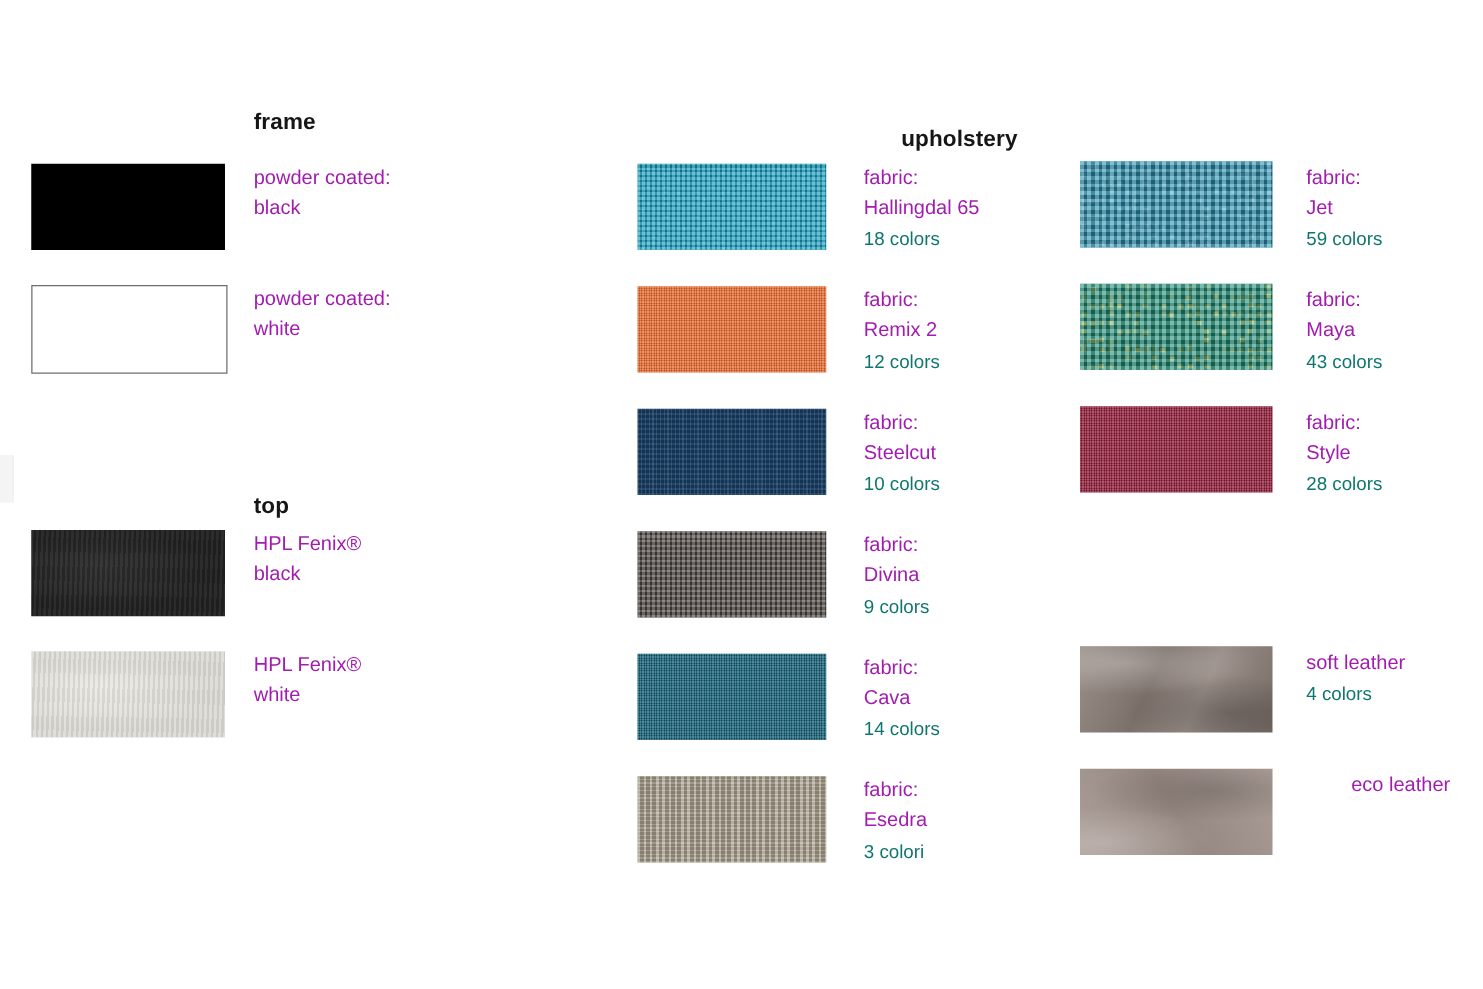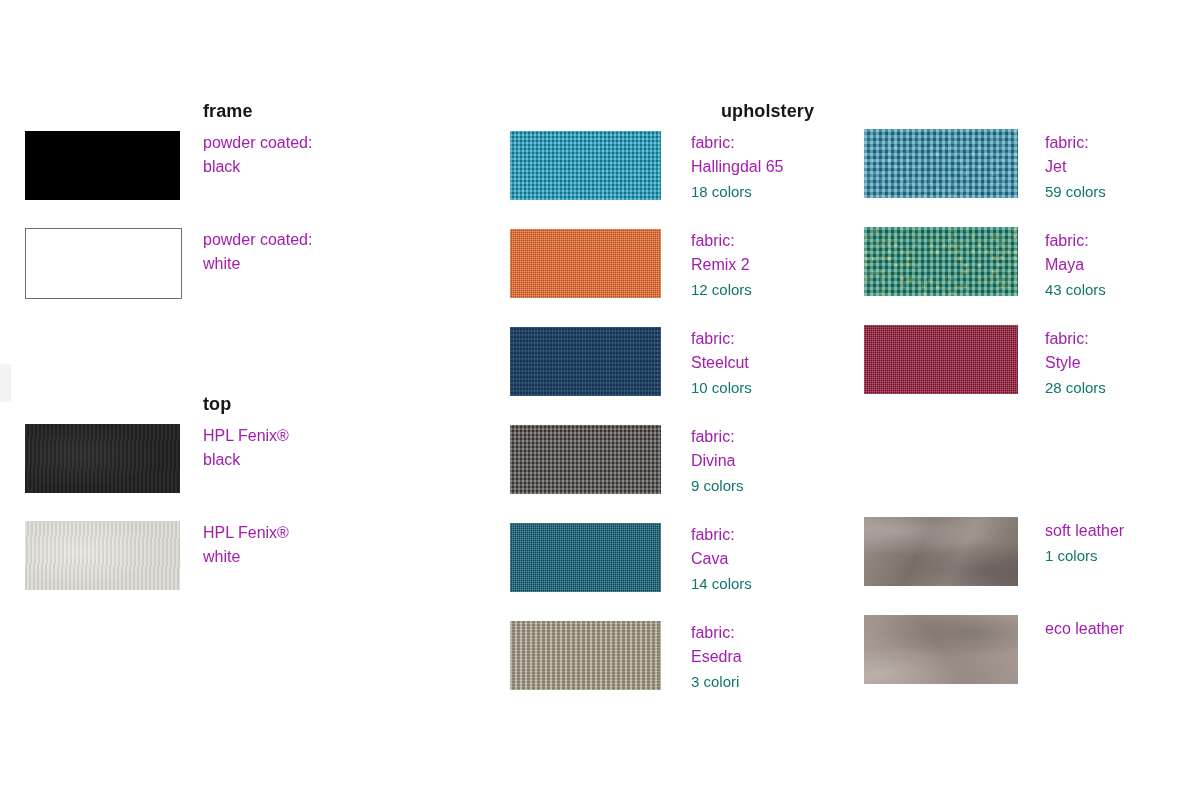--- a/index.html
+++ b/index.html
@@ -147,21 +147,21 @@
     pointer-events: none;
   }
 </style>
 </head>
 <body>
 
 <div id="page">
 
   <div class="edge-artifact"></div>
 
-  <div class="group-heading" style="left:203px; top:101px;">frame</div>
+  <div class="group-heading" style="left:203px; top:87px;">frame</div>
 
   <div class="row" id="frame-rows">
       <div class="row" style="left: 0px; top: 0px;">
         <div class="swatch tex-flat" style="left: 25px; top: 131px; width: 155px; height: 69px; background: rgb(0, 0, 0);"></div>
         <div class="labels" style="left: 203px; top: 131px;">
           <div class="lbl-line">powder coated:</div>
           <div class="lbl-line">black</div>
         </div>
       </div>
       <div class="row" style="left: 0px; top: 0px;">
@@ -685,24 +685,24 @@
         <div class="labels" style="left: 1045px; top: 327px;">
           <div class="lbl-line">fabric:</div>
           <div class="lbl-line">Style</div>
           <div class="lbl-count">28 colors</div>
         </div>
       </div>
       <div class="row">
         <div class="swatch tex-leather" style="left: 864px; top: 517px; width: 154px; height: 69px; background: rgb(138, 125, 118);"></div>
         <div class="labels" style="left: 1045px; top: 519px;">
           <div class="lbl-line">soft leather</div>
-          <div class="lbl-count">1 colors</div>
+          <div class="lbl-count">4 colors</div>
         </div>
       </div>
       <div class="row">
         <div class="swatch tex-leather-soft" style="left: 864px; top: 615px; width: 154px; height: 69px; background: rgb(162, 147, 140);"></div>
-        <div class="labels" style="left: 1045px; top: 617px;">
+        <div class="labels" style="left: 1081px; top: 617px;">
           <div class="lbl-line">eco leather</div>
         </div>
       </div>
     </div>
 
 </div>
 
 </body></html>

